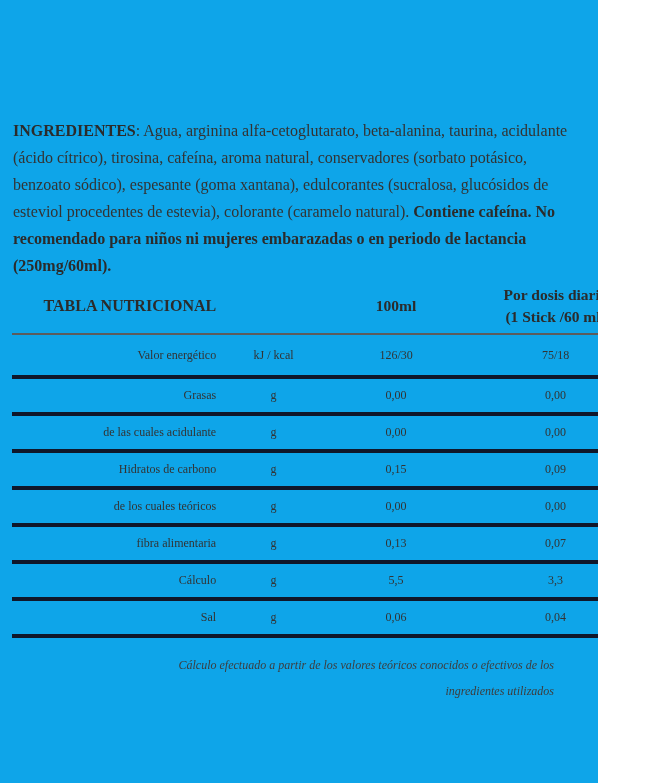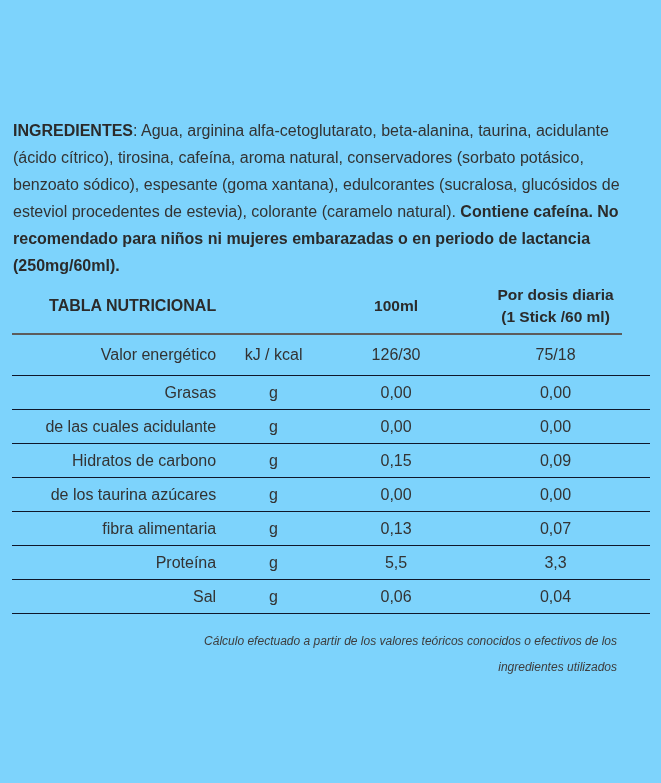--- a/index.html
+++ b/index.html
@@ -1,21 +1,21 @@
 <!DOCTYPE html>
 <html><head>
 <meta charset="utf-8">
 <style>
   html, body { margin: 0; padding: 0; background: #ffffff; }
   .page {
     position: relative;
-    width: 661px;
+    width: 598px;
     height: 783px;
-    background: #7dd3fc;
-    font-family: Liberation Sans, sans-serif;
+    background: #0ea5e9;
+    font-family: Liberation Serif, serif;
     color: #333333;
     overflow: hidden;
   }
   
   .ingredients {
     margin: 0;
     padding: 117px 10px 0 13px;
     font-size: 16px;
     line-height: 27px;
     color: #333333;
@@ -41,22 +41,22 @@
   .dose-head { line-height: 22px; }
   .header-rule {
     height: 2px;
     width: 95.6%;
     background: #5c5c5c;
     border: none;
     margin: 4px 0 0 0;
   }
   .drow {
     height: 33px;
-    border-bottom: 1px solid #0f172a;
-    font-size: 16px;
+    border-bottom: 4px solid #0f172a;
+    font-size: 12px;
     color: #333333;
   }
   .drow.first { height: 40px; }
   .drow .c1.indent { padding-left: 22px; }
 
   
   .footnote {
     margin: 14px 44px 0 60px;
     text-align: right;
     font-style: italic;
@@ -108,35 +108,35 @@
     </div>
 
     <div class="trow drow">
       <div class="c1">Hidratos de carbono</div>
       <div class="c2">g</div>
       <div class="c3">0,15</div>
       <div class="c4">0,09</div>
     </div>
 
     <div class="trow drow">
-      <div class="c1 indent">de los taurina azúcares</div>
+      <div class="c1 indent">de los cuales teóricos</div>
       <div class="c2">g</div>
       <div class="c3">0,00</div>
       <div class="c4">0,00</div>
     </div>
 
     <div class="trow drow">
       <div class="c1">fibra alimentaria</div>
       <div class="c2">g</div>
       <div class="c3">0,13</div>
       <div class="c4">0,07</div>
     </div>
 
     <div class="trow drow">
-      <div class="c1">Proteína</div>
+      <div class="c1">Cálculo</div>
       <div class="c2">g</div>
       <div class="c3">5,5</div>
       <div class="c4">3,3</div>
     </div>
 
     <div class="trow drow">
       <div class="c1">Sal</div>
       <div class="c2">g</div>
       <div class="c3">0,06</div>
       <div class="c4">0,04</div>

